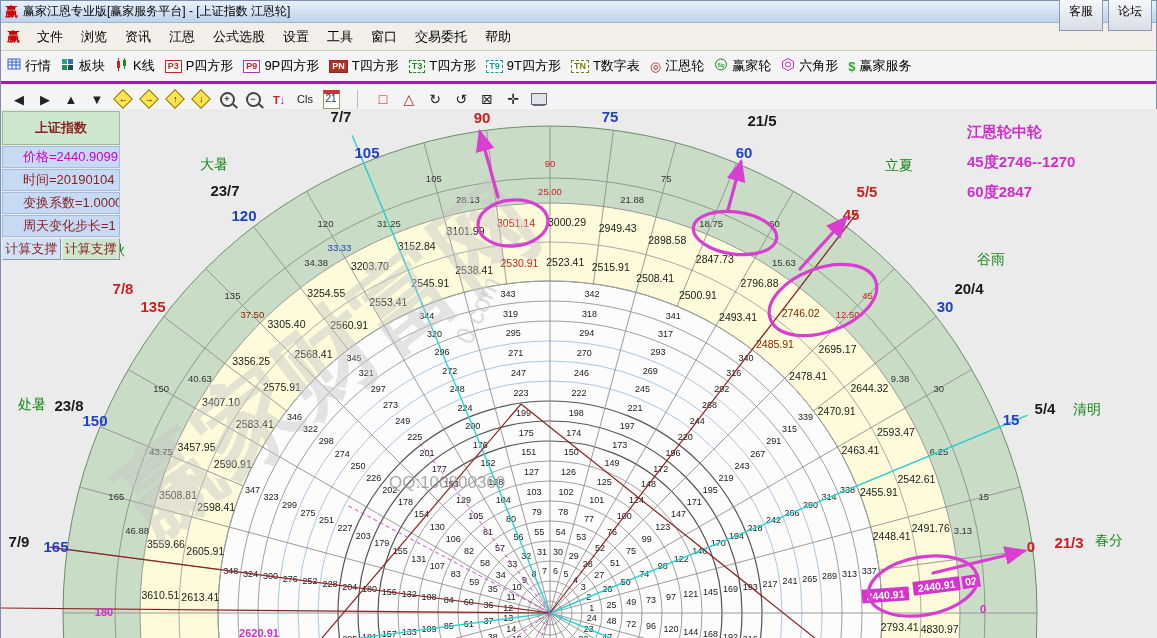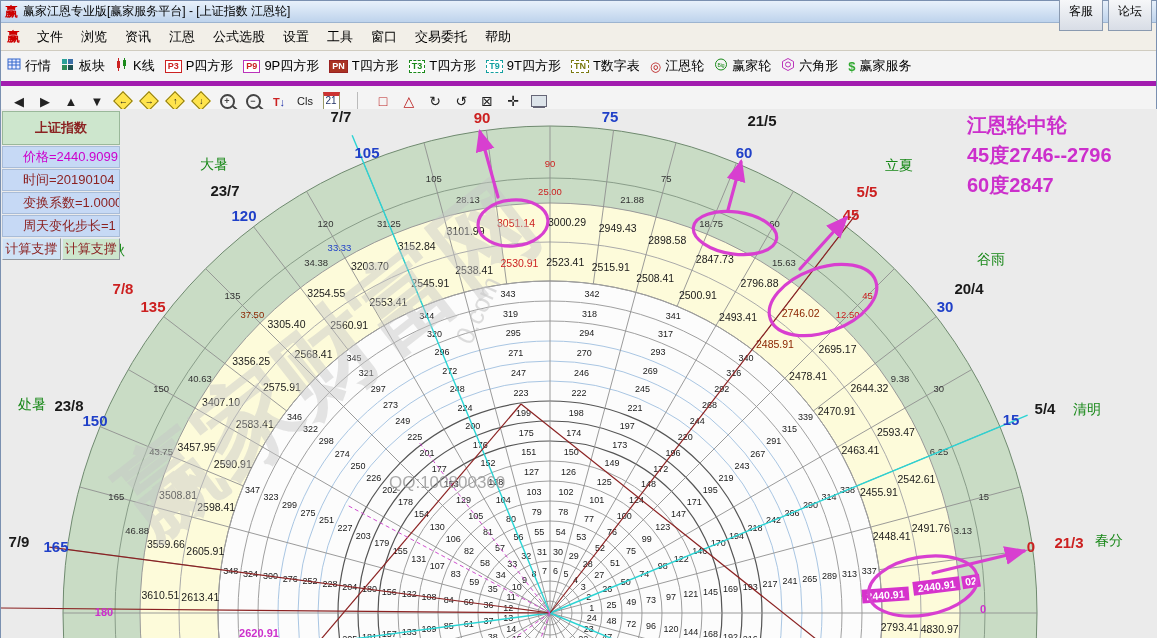--- a/index.html
+++ b/index.html
@@ -13,21 +13,21 @@
   .titlebar .spacer{flex:1;}
   .tb-btn{background:linear-gradient(#fdfdfd,#d8dde6);border:1px solid #8a9ab0;font-size:12px;
           padding:10px 9px;margin-left:5px;border-radius:0;}
   
   .menubar{height:27px;background:#f2efe8;display:flex;align-items:center;padding:0 6px;
            font-size:13px;border-bottom:1px solid #d0ccc0;}
   .menubar .app-ico{margin-right:8px;}
   .menu-item{padding:2px 9px;}
   
   .toolbar1{height:30px;background:#f4f4f4;display:flex;align-items:center;padding:0 6px;
-            font-size:13px;border-bottom:5px solid #a21caf;}
+            font-size:13px;border-bottom:3px solid #a21caf;}
   .tb1-item{display:flex;align-items:center;margin-right:10px;cursor:default;}
   .tb1-item .ic{margin-right:4px;display:inline-flex;align-items:center;}
   .boxico{font-size:9px;font-weight:bold;padding:0 2px;line-height:11px;background:#fff;}
   .toolbar2{height:30px;background:#f4f4f4;display:flex;align-items:center;padding:0 6px;
             border-bottom:1px solid #c8c8c8;}
   .tb2-item{display:inline-flex;align-items:center;justify-content:center;width:24px;height:22px;
             margin-right:2px;font-size:14px;cursor:default;}
   .arrow-blk{color:#222;font-size:13px;}
   .dmd{width:12px;height:12px;background:#ffe44d;border:1px solid #8c7b12;transform:rotate(45deg);
        display:inline-flex;align-items:center;justify-content:center;}
@@ -49,21 +49,21 @@
   #info-panel{position:absolute;top:2px;left:1px;width:118px;font-size:13px;z-index:5;}
   .ip-title{background:#cde6cd;border:1px solid #9ab89a;text-align:center;color:#8b2222;
             font-weight:bold;padding:7px 0;margin-bottom:1px;}
   .ip-row{background:#c6d9f5;border:1px solid #a8bcd8;padding:1px 20px;margin-bottom:1px;
           white-space:nowrap;overflow:hidden;}
   .ip-btns{display:flex;}
   .ip-btn{flex:1;text-align:center;border:1px outset #dfe8f2;padding:1px 0;color:#8b2222;font-size:13px;}
   .ip-btn.b1{background:#cfe2f6;margin-right:1px;}
   .ip-btn.b2{background:#cde6cd;}
   
-  #note{position:absolute;top:1px;left:966px;color:#cc2fcc;font-size:20px;font-weight:bold;
+  #note{position:absolute;top:8px;left:966px;color:#cc2fcc;font-size:15px;font-weight:bold;
         line-height:30px;z-index:4;white-space:nowrap;}
 </style>
 </head>
 <body>
 
 <div id="app">
 
   <div class="titlebar">
     <span class="app-ico">赢</span>
     <span>赢家江恩专业版[赢家服务平台] - [上证指数 江恩轮]</span>
@@ -718,17 +718,17 @@
           <div class="ip-row" style="color: rgb(139, 34, 34);">周天变化步长=1</div>
         </div>
       <div class="ip-btns">
         <span class="ip-btn b1">计算支撑</span>
         <span class="ip-btn b2">计算支撑</span>
       </div>
     </div>
 
     <div id="note">
         <div>江恩轮中轮</div>
-        <div>45度2746--2796</div>
+        <div>45度2746--1270</div>
         <div>60度2847</div>
       </div>
   </div>
 </div>
 
 </body></html>

